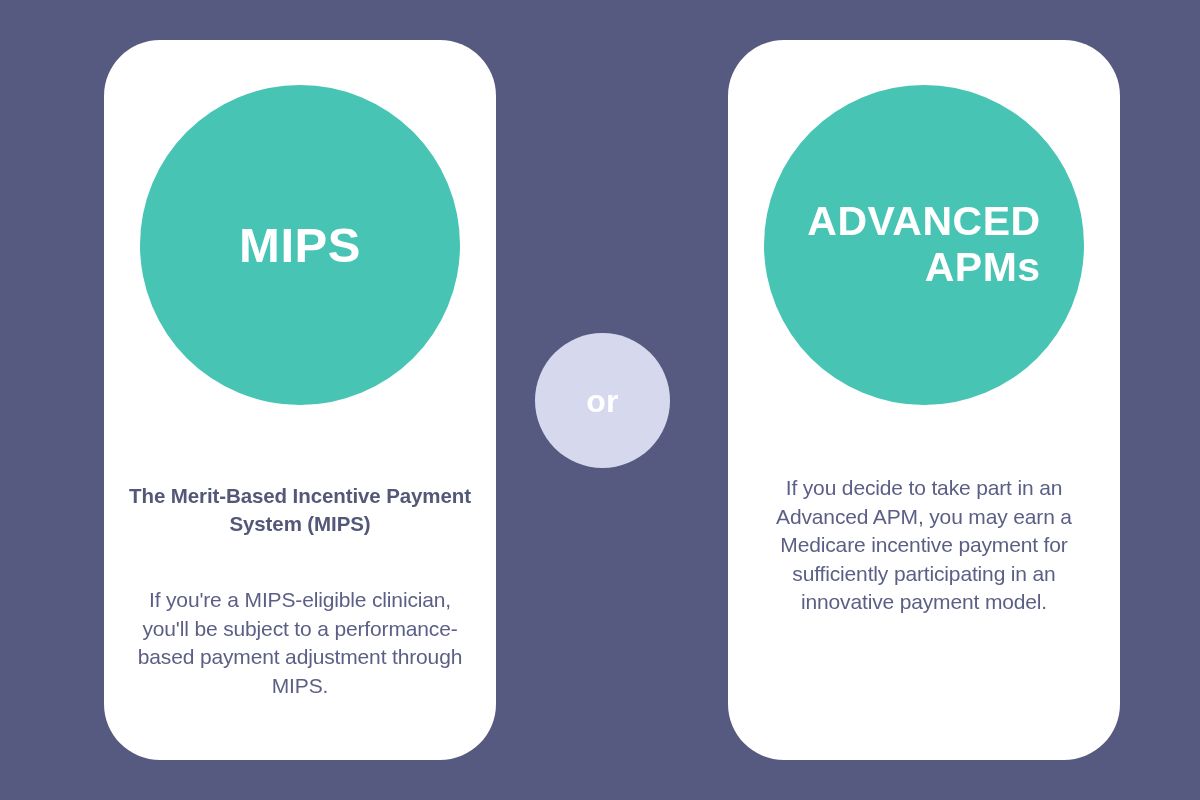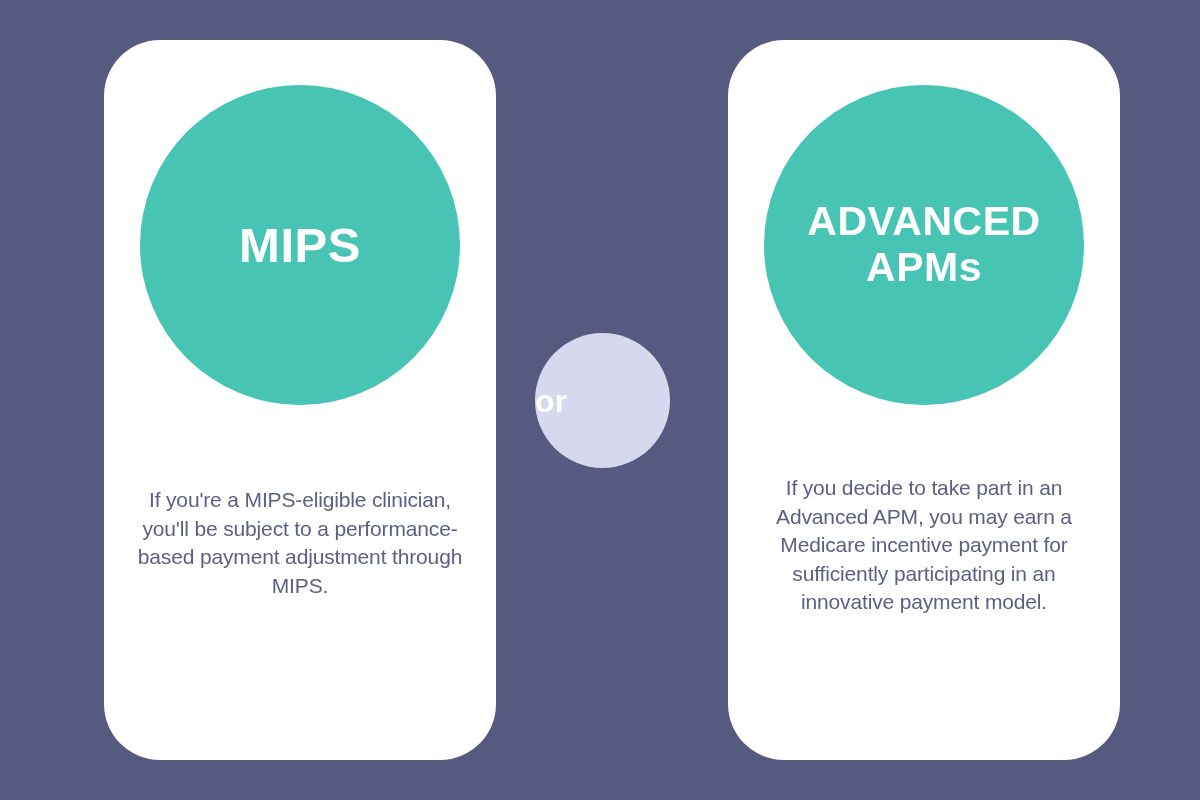--- a/index.html
+++ b/index.html
@@ -51,21 +51,21 @@
     text-align: center;
   }
   .badge-label {
     color: #FFFFFF;
     font-weight: bold;
     letter-spacing: 0.5px;
     line-height: 1.12;
     padding: 0 14px;
   }
   .badge-label.one-line  { font-size: 49px; }
-  .badge-label.two-line  { font-size: 41px; }
+  .badge-label.two-line  { font-size: 41px; text-align: right; }
 
   
   .text-block {
     position: absolute;
     top: 398px;
     left: 0;
     right: 0;
     padding: 0 22px;
     box-sizing: border-box;
     text-align: center;
@@ -95,39 +95,41 @@
   #or-badge {
     position: absolute;
     left: 535px;
     top: 333px;
     width: 135px;
     height: 135px;
     border-radius: 50%;
     background: #D6D9EE;
     display: flex;
     align-items: center;
+    justify-content: center;
   }
   #or-label {
     color: #FFFFFF;
     font-weight: bold;
     font-size: 32px;
     line-height: 1;
     letter-spacing: 0.2px;
   }
 </style>
 </head>
 <body>
 
 <div id="stage">
 
   <div class="card" id="card-left">
     <div class="badge-circle">
       <span class="badge-label one-line">MIPS</span>
     </div>
     <div class="text-block">
+      <p class="card-heading" id="heading-left">The Merit-Based Incentive Payment System (MIPS)</p>
       <p class="card-body" id="body-left">If you're a MIPS-eligible clinician, you'll be subject to a performance-based payment adjustment through MIPS.</p>
     </div>
   </div>
 
   <div id="or-badge">
     <span id="or-label">or</span>
   </div>
 
   <div class="card" id="card-right">
     <div class="badge-circle">

